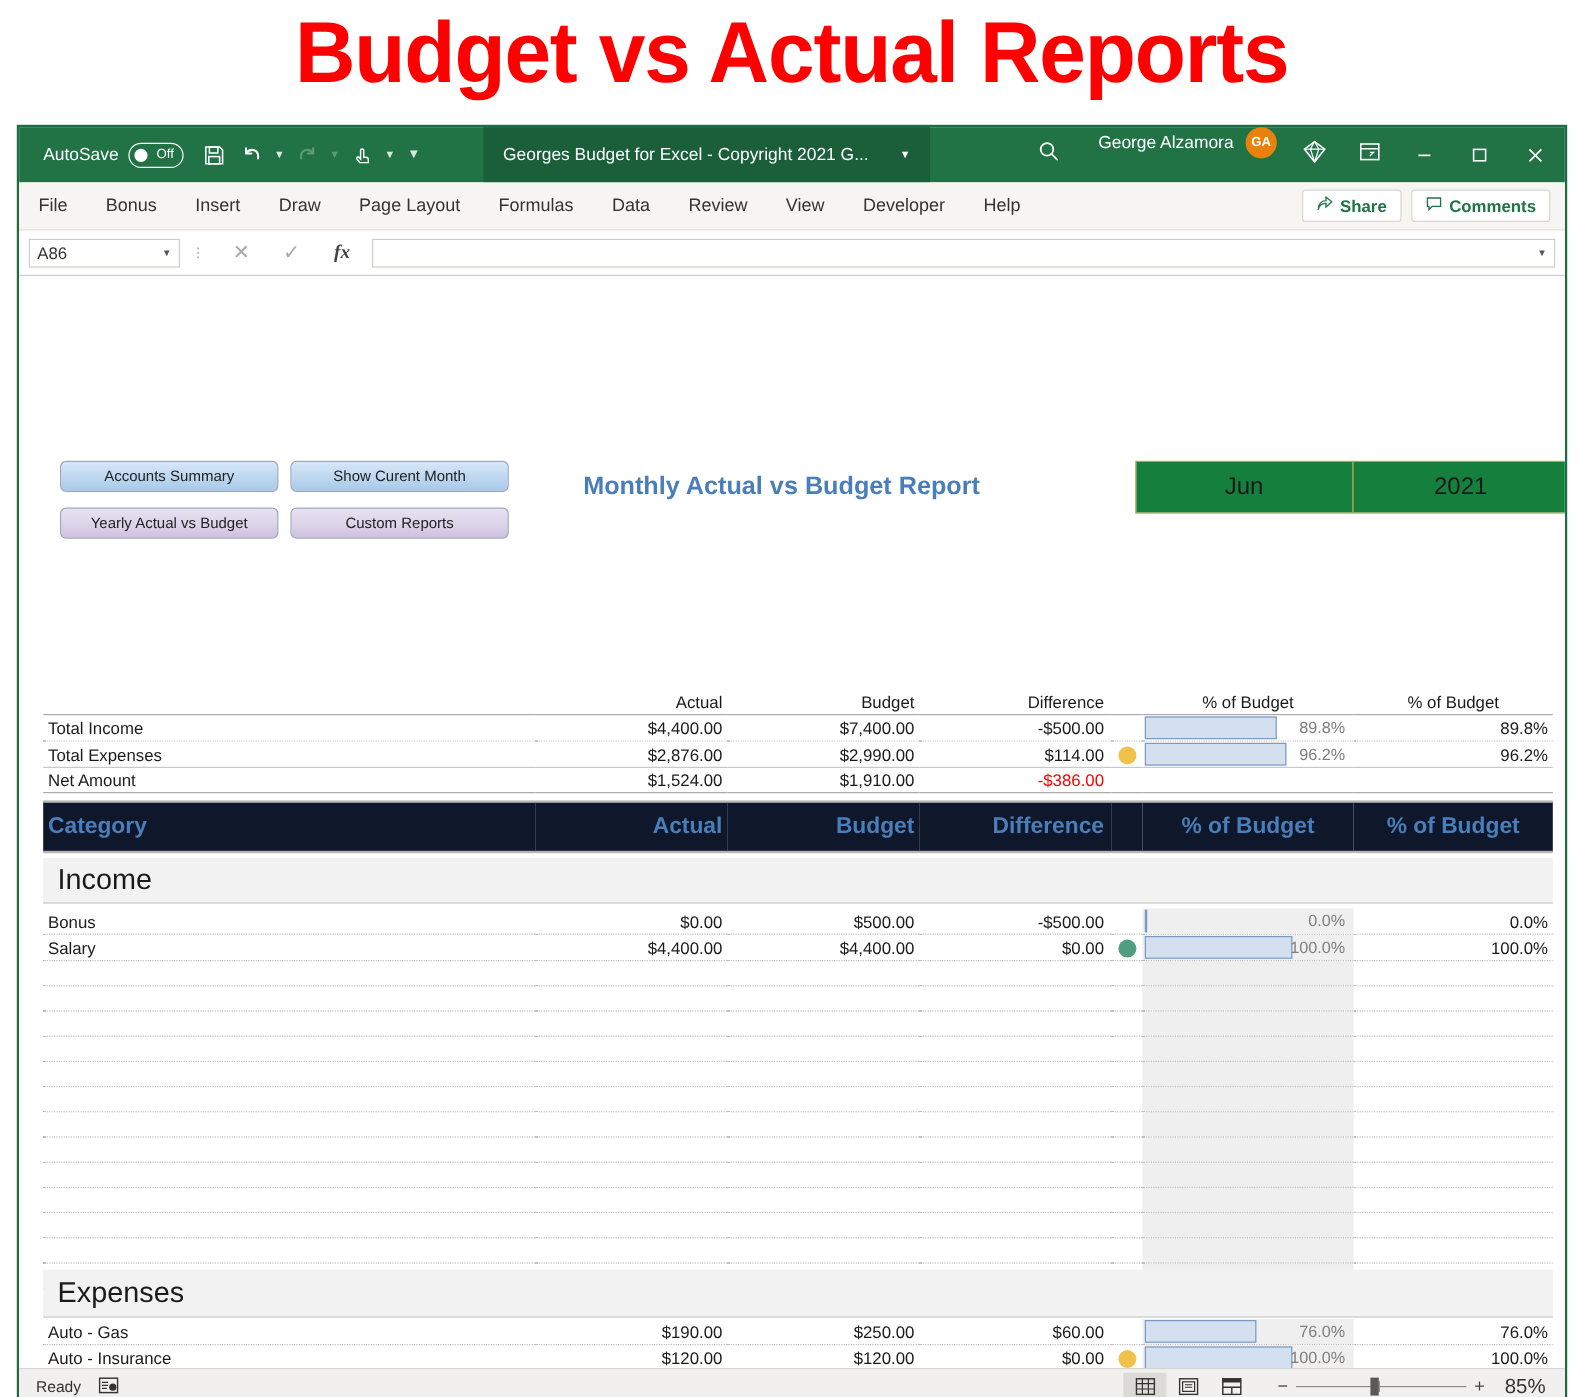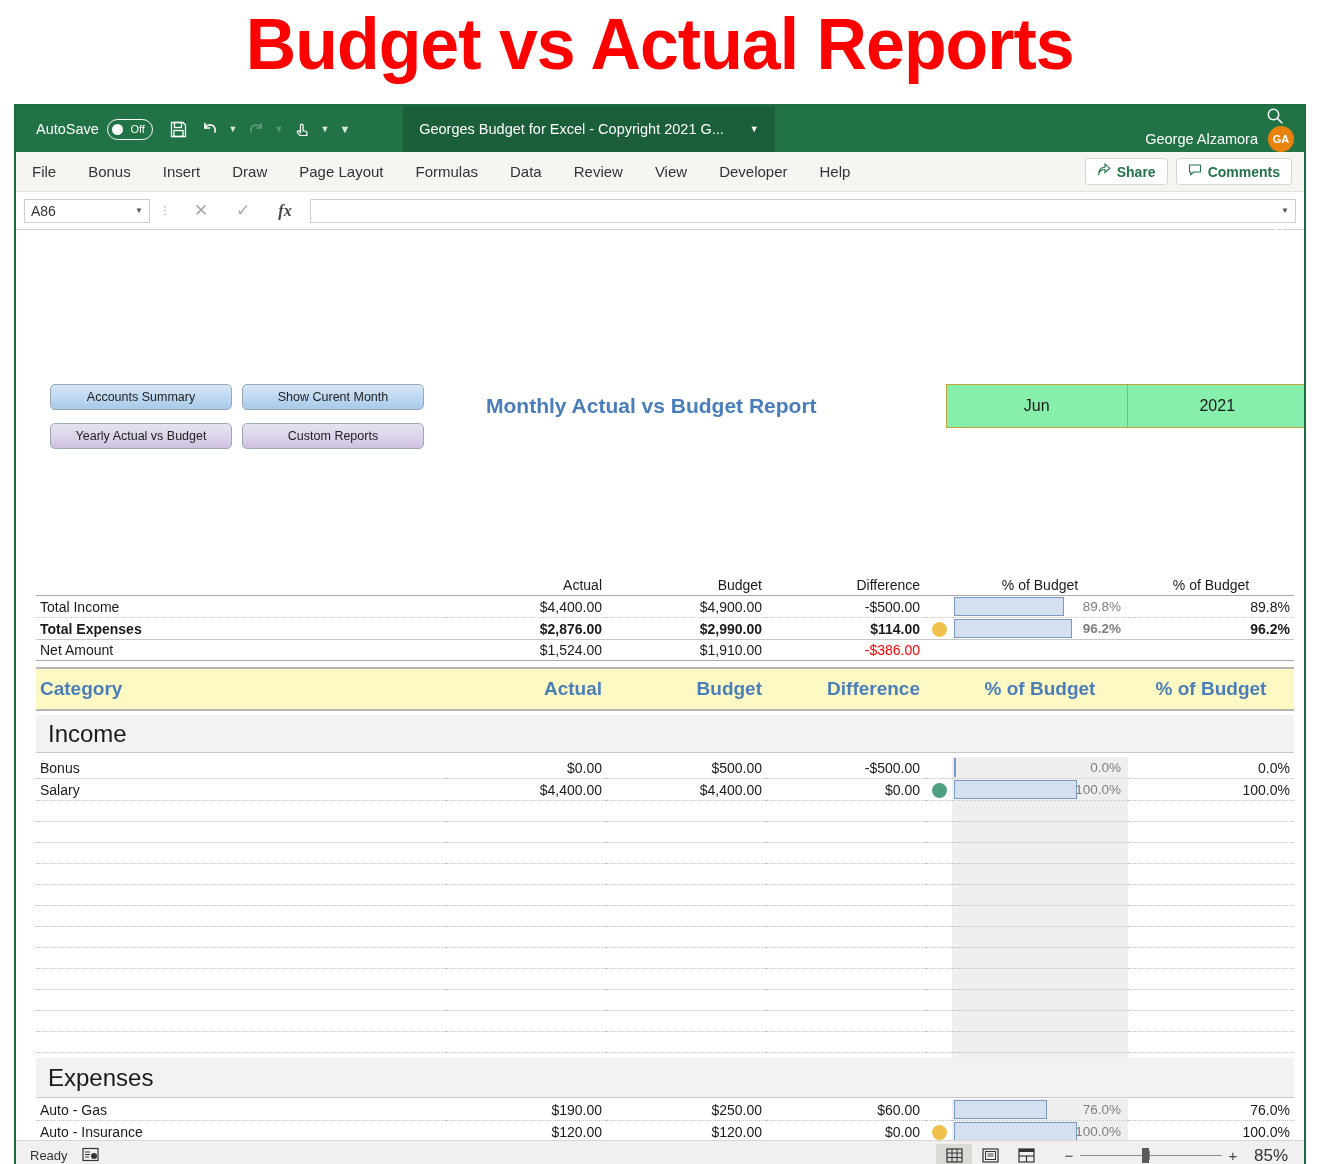--- a/index.html
+++ b/index.html
@@ -78,21 +78,21 @@
     position: absolute; left: 387px; top: 0; height: 46px;
     width: 372px;
     background: #1b5e3a;
     display: flex; align-items: center; justify-content: center; gap: 26px;
   }
   #doc-title { font-size: 14.5px; color: #ffffff; white-space: nowrap; }
   #doc-title-caret { font-size: 9px; color: #ffffff; }
 
   #title-right {
     position: absolute; right: 0; top: 0; height: 46px;
-    display: flex; align-items: flex-end; gap: 0px; padding-right: 2px; flex-direction: column;
+    display: flex; align-items: flex-start; gap: 0px; padding-right: 2px;
   }
   #search-btn { width: 54px; height: 40px; display:flex; align-items:center; justify-content:center; }
   #account { display: flex; align-items: center; gap: 10px; padding: 0 8px 0 14px; }
   #account-name { font-size: 14.5px; white-space: nowrap; }
   #avatar {
     width: 26px; height: 26px; border-radius: 50%;
     background: #e8820c; color: #ffffff;
     font-size: 11px; font-weight: bold;
     display: flex; align-items: center; justify-content: center;
   }
@@ -164,23 +164,23 @@
   #report-title {
     position: absolute; left: 470px; top: 164px;
     font-size: 21px; font-weight: bold; color: #4a7ebb;
   }
   #period {
     position: absolute; left: 930px; top: 154px;
     display: flex; width: 362px; height: 44px;
     border: 1px solid #c0a53a;
   }
   .period-cell {
-    flex: 1; background: #86efac;
+    flex: 1; background: #15803d;
     display: flex; align-items: center; justify-content: center;
-    font-size: 16px; color: #1a1a1a; text-align: center;
+    font-size: 20px; color: #1a1a1a; text-align: center;
   }
   .period-cell + .period-cell { border-left: 1px solid #c0a53a; }
 
   
   .grid { position: absolute; left: 20px; width: 1258px; }
   table.rt { border-collapse: collapse; width: 100%; table-layout: fixed; font-size: 14px; color: #1a1a1a; }
   table.rt td { padding: 0 4px; height: 21px; vertical-align: middle; }
   .c-cat   { width: 410px; text-align: left; }
   .c-act   { width: 160px; text-align: right; }
   .c-bud   { width: 160px; text-align: right; }
@@ -188,41 +188,41 @@
   .c-ico   { width: 26px; text-align: center; padding: 0 !important; }
   .c-pct1  { width: 176px; text-align: right; }
   .c-pct2  { width: 166px; text-align: right; }
 
   
   #summary { top: 344px; }
   #summary table.rt td { height: 21px; }
   .hdr-row td { font-size: 14px; color: #1a1a1a; text-align: right; padding-bottom: 2px; }
   .sum-body td { border-top: 1px solid #c8c8c8; }
   .sum-body tr:first-child td { border-top: 1px solid #aaaaaa; }
-  .sum-body tr:nth-child(2) td { border-top: 1px dotted #c8c8c8; font-weight: bold; }
+  .sum-body tr:nth-child(2) td { border-top: 1px dotted #c8c8c8; }
   .sum-body tr:last-child td { border-bottom: 1px solid #aaaaaa; border-top: 1px solid #c8c8c8; }
 
   
   .bar-cell { position: relative; padding: 0 !important; }
   .bar-wrap { position: relative; height: 19px; margin: 1px 2px; }
   .bar-fill {
     position: absolute; left: 0; top: 0; height: 19px;
     background: #d4e0f0; border: 1px solid #7a9ac4;
   }
   .bar-text {
     position: absolute; right: 5px; top: 0; height: 19px; line-height: 19px;
     font-size: 13.5px; color: #7e7e7e;
   }
 
   
   #cat-header { top: 437px; }
   #cat-header table.rt td {
     height: 42px; font-size: 19px; font-weight: bold; color: #4a7ebb;
     border-top: 2px solid #b6b6b6; border-bottom: 2px solid #b6b6b6;
-    background: #fef9c3;
+    background: #0f172a;
   }
   #cat-header td.c-cat { text-align: left; }
 
   .sec-band {
     position: absolute; left: 20px; width: 1258px;
     background: #f2f2f2;
     border-bottom: 1px solid #c8c8c8;
     font-size: 24px; color: #1a1a1a;
     display: flex; align-items: center; padding-left: 12px;
   }
@@ -446,21 +446,21 @@
             <col class="c-bud">
             <col class="c-dif">
             <col class="c-ico">
             <col class="c-pct1">
             <col class="c-pct2">
         </colgroup>
         <tbody class="sum-body" id="summary-body">
             <tr>
               <td class="c-cat">Total Income</td>
               <td class="c-act">$4,400.00</td>
-              <td class="c-bud">$4,900.00</td>
+              <td class="c-bud">$7,400.00</td>
               <td class="c-dif">-$500.00</td>
               <td class="c-ico"></td>
               <td class="c-pct1 bar-cell">
                 <div class="bar-wrap">
                   <div class="bar-fill" style="width: 64.1429%;"></div>
                   <div class="bar-text">89.8%</div>
                 </div>
               </td>
               <td class="c-pct2">89.8%</td>
             </tr>

